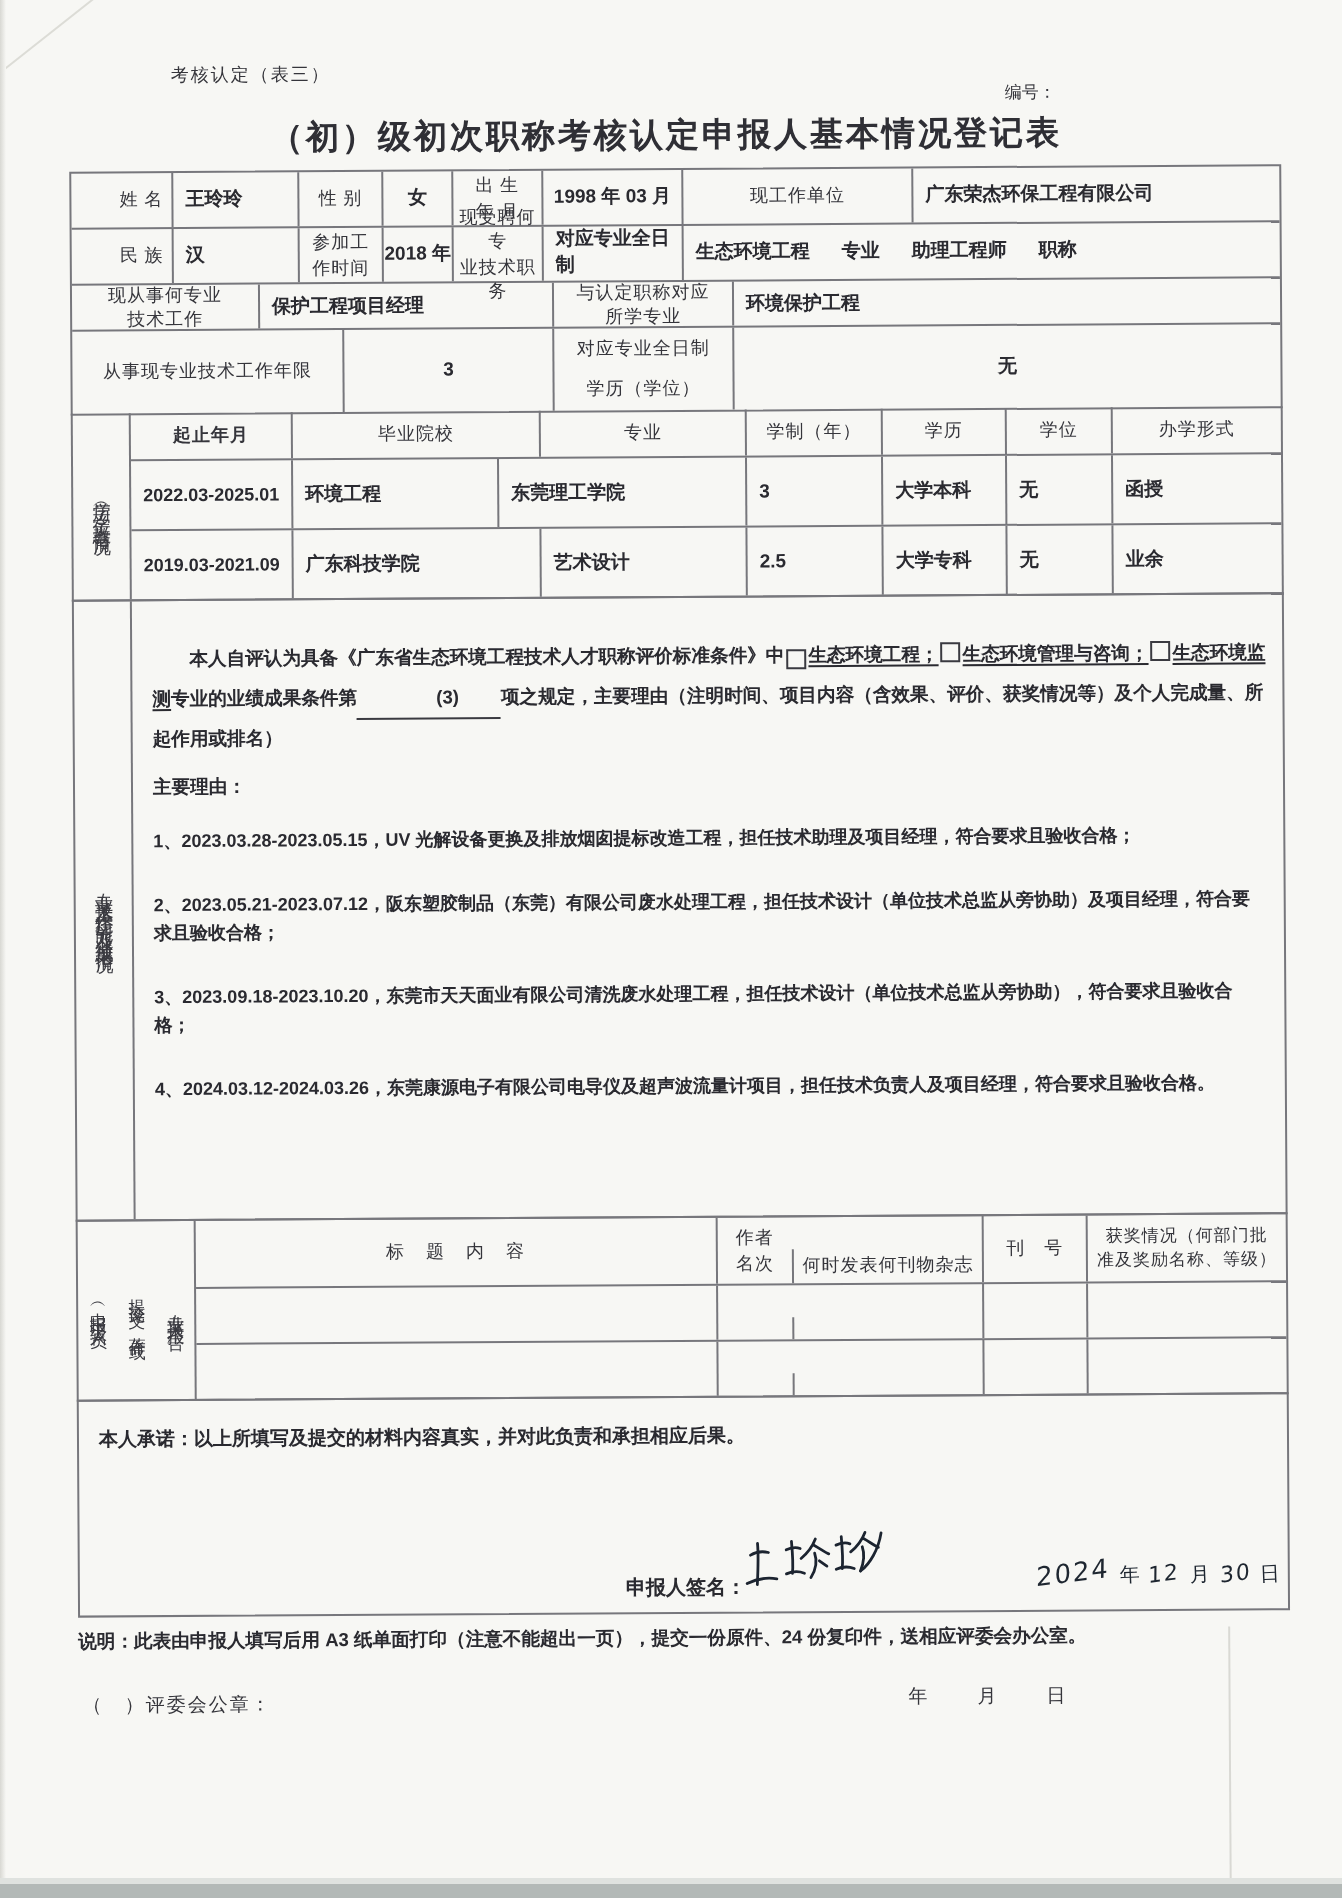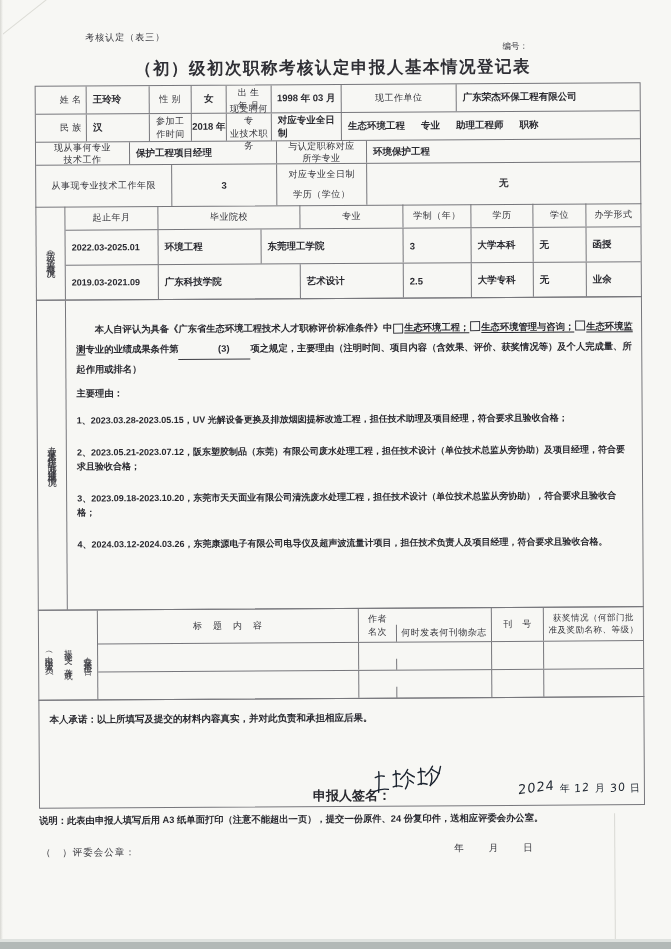--- a/index.html
+++ b/index.html
@@ -45,21 +45,21 @@
   .spread{display:flex;gap:16px;padding-left:6px;}
 
   
   .vside{justify-content:center;align-items:center;}
   .vtext{writing-mode:vertical-rl;text-orientation:mixed;letter-spacing:2px;line-height:1.15;
          font-size:9px;color:#3a3a40;}
 
   
   .edu-side{width:28px;}
   .edu-table{flex:1;display:flex;flex-direction:column;border-left:1px solid #77777c;}
-  .ew0{width:92px;} .ew1{width:142px;text-align:right;} .ew2{width:103px;} .ew3{width:68px;} .ew4{width:62px;} .ew5{width:53px;}
+  .ew0{width:80px;font-weight:bold;} .ew1{width:124px;text-align:right;} .ew2{width:103px;} .ew3{width:68px;} .ew4{width:62px;} .ew5{width:53px;}
   .eh{height:23px;} .er{height:35px;}
 
   
   .exp-side{width:28px;}
   .exp-body{flex:1;border-left:1px solid #77777c;padding:20px 8px 8px 10px;
     font-family:"Liberation Sans", sans-serif;font-weight:600;color:#2a2a30;font-size:9.3px;
     line-height:1.55;height:309px;box-sizing:border-box;}
   .exp-intro{text-indent:2em;line-height:2.1;margin:0 0 2px 0;}
   .u{text-decoration:underline;text-underline-offset:2px;}
   .cb{display:inline-block;width:8px;height:8px;border:1px solid #3a3a40;margin:0 1px;
@@ -75,21 +75,21 @@
   .pap-table{flex:1;display:flex;flex-direction:column;border-left:1px solid #77777c;}
   .pw0{width:260px;} .pw1{width:38px;} .pw2{width:95px;margin-top:16px;} .pw3{width:52px;}
   .ph{height:33px;line-height:1.3;} .pr{height:28px;}
   .pap-h{letter-spacing:1px;}
 
   
   .commit{height:109px;position:relative;}
   .commit-text{position:absolute;left:10px;top:13px;right:10px;
     font-family:"Liberation Sans", sans-serif;font-weight:700;color:#29292f;font-size:9.5px;}
   .sign-label{position:absolute;left:273px;top:88px;
-    font-family:"Liberation Sans", sans-serif;font-weight:600;font-size:13px;color:#2a2a30;}
+    font-family:"Liberation Sans", sans-serif;font-weight:600;font-size:10px;color:#2a2a30;}
   .sign-svg{position:absolute;left:328px;top:66px;transform:rotate(-5deg);}
   .sign-date{position:absolute;left:478px;top:82px;font-size:10.5px;color:#1e2630;white-space:nowrap;}
   .hw{font-family:"DejaVu Sans", sans-serif;display:inline-block;transform:rotate(-7deg) skewX(-8deg);
       font-size:13px;letter-spacing:1px;}
   .hwz{display:inline-block;transform:rotate(-2deg);font-size:10px;margin:0 2px;}
 
   
   .foot-note{position:absolute;left:37px;top:813px;width:606px;
     font-family:"Liberation Sans", sans-serif;font-weight:700;font-size:9.3px;color:#2a2a30;}
   .seal-line{position:absolute;left:39px;top:845px;font-size:9.5px;letter-spacing:1px;}

